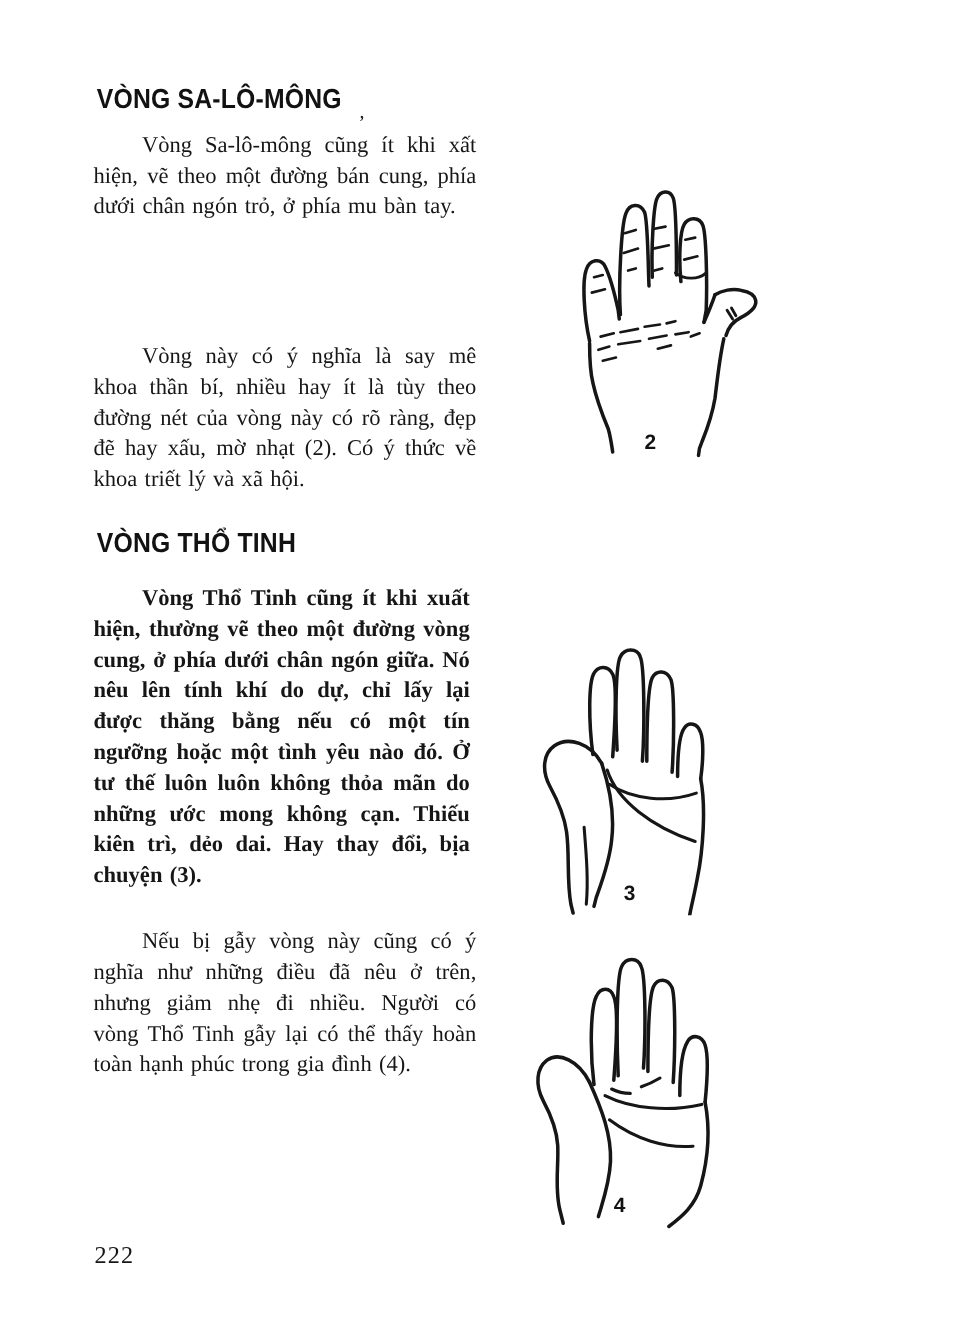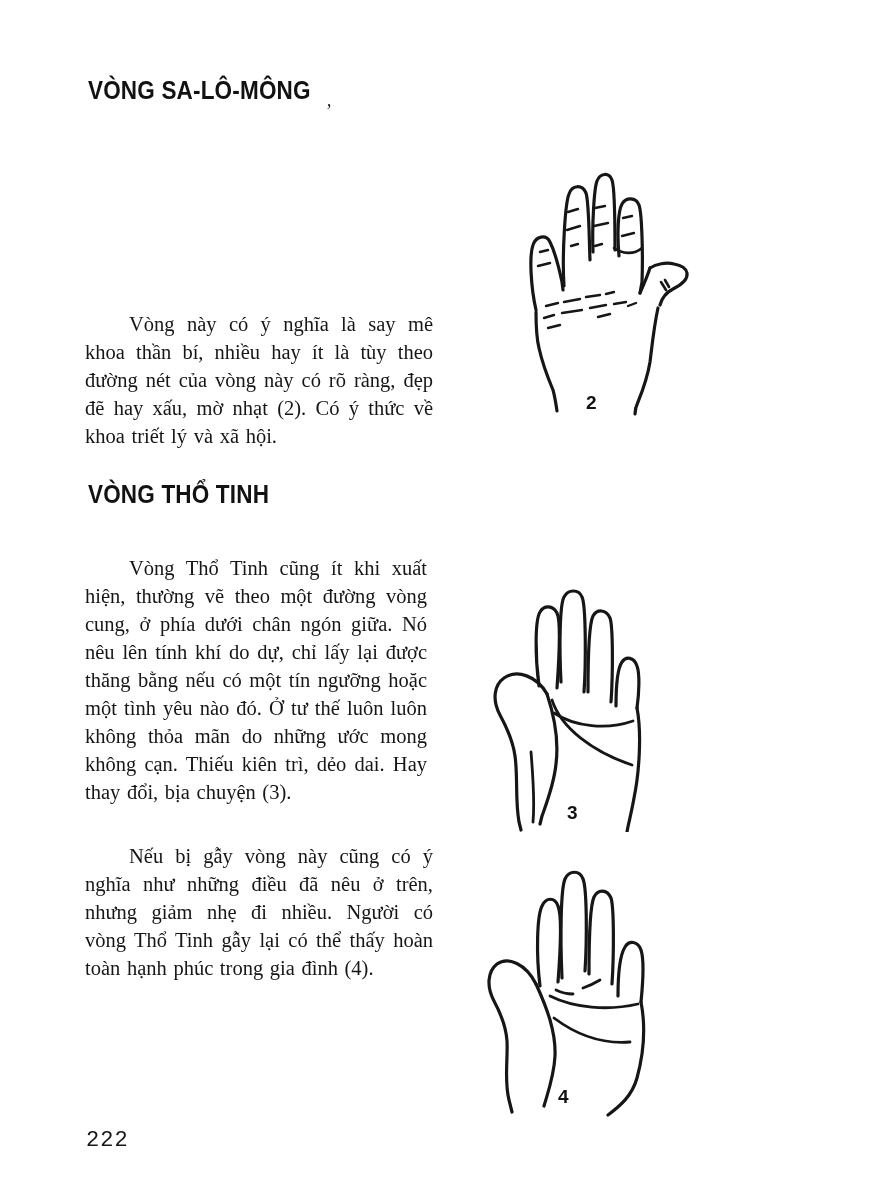--- a/index.html
+++ b/index.html
@@ -18,55 +18,56 @@
   #h1{left:88px; top:76px;}
   #h2{left:88px; top:480px;}
   .body-par{
     position:absolute; margin:0;
     font-size:20.5px; line-height:28px;
     text-align:justify; text-align-last:left;
     text-indent:44px; word-spacing:1.5px;
   }
   #p1{left:85px; top:118px; width:348px;}
   #p2{left:85px; top:274px; width:348px;margin-top:36px;}
-  #p3{left:85px; top:554px; width:692px;}
+  #p3{left:85px; top:530px; width:692px;font-weight:bold;}
   
   #p3::before{content:""; float:right; width:350px; height:274px; margin-top:30px;}
   #p4{left:85px; top:842px; width:348px;}
   .fig{position:absolute;}
   #fig2{left:498px; top:156px; width:222px; height:268px;}
   #fig3{left:455px; top:572px; width:270px; height:260px;}
   #fig4{left:450px; top:856px; width:280px; height:262px;}
   .fig-label{
     position:absolute; margin:0;
     font-family:"Liberation Sans", sans-serif;
     font-weight:700; font-size:19px; color:#121212;
   }
   #fig2 .fig-label{left:88px; top:236px;}
   #fig3 .fig-label{left:112px; top:230px;}
   #fig4 .fig-label{left:108px; top:230px;}
   .page-number{
     position:absolute; left:86px; top:1128px; margin:0;
-    font-size:22px; letter-spacing:1px;font-family:Liberation Mono, monospace;
+    font-size:22px; letter-spacing:1px;
   }
   .artifact{
     position:absolute; left:326px; top:102px;
     font-size:18px; line-height:18px;
   }
   svg{display:block;}
 </style>
 </head>
 <body>
 
 <div class="page">
 
   <span class="artifact">’</span>
 
   <h2 class="head" id="h1">VÒNG SA-LÔ-MÔNG</h2>
 
+  <p class="body-par" id="p1">Vòng Sa-lô-mông cũng ít khi xất hiện, vẽ theo một đường bán cung, phía dưới chân ngón trỏ, ở phía mu bàn tay.</p>
 
   <p class="body-par" id="p2">Vòng này có ý nghĩa là say mê khoa thần bí, nhiều hay ít là tùy theo đường nét của vòng này có rõ ràng, đẹp đẽ hay xấu, mờ nhạt (2). Có ý thức về khoa triết lý và xã hội.</p>
 
   <div class="fig" id="fig2">
     <span>
     <svg width="222" height="268" viewBox="0 0 222 268" aria-hidden="true">
       <g fill="none" stroke="#161616" stroke-width="3.2" stroke-linecap="round" stroke-linejoin="round">
         <path d="M38,154 C33,132 31,100 35,89 C38,80 48,78 52,86 C56,94 61,112 64,126 L65,134"></path>
         <path d="M66,130 C64,100 67,48 71,38 C74,29 84,28 88,37 C91,46 91,80 92,104"></path>
         <path d="M95,96 C94,70 96,33 99,25 C102,17 111,16 114,24 C117,32 117,70 117,94"></path>

